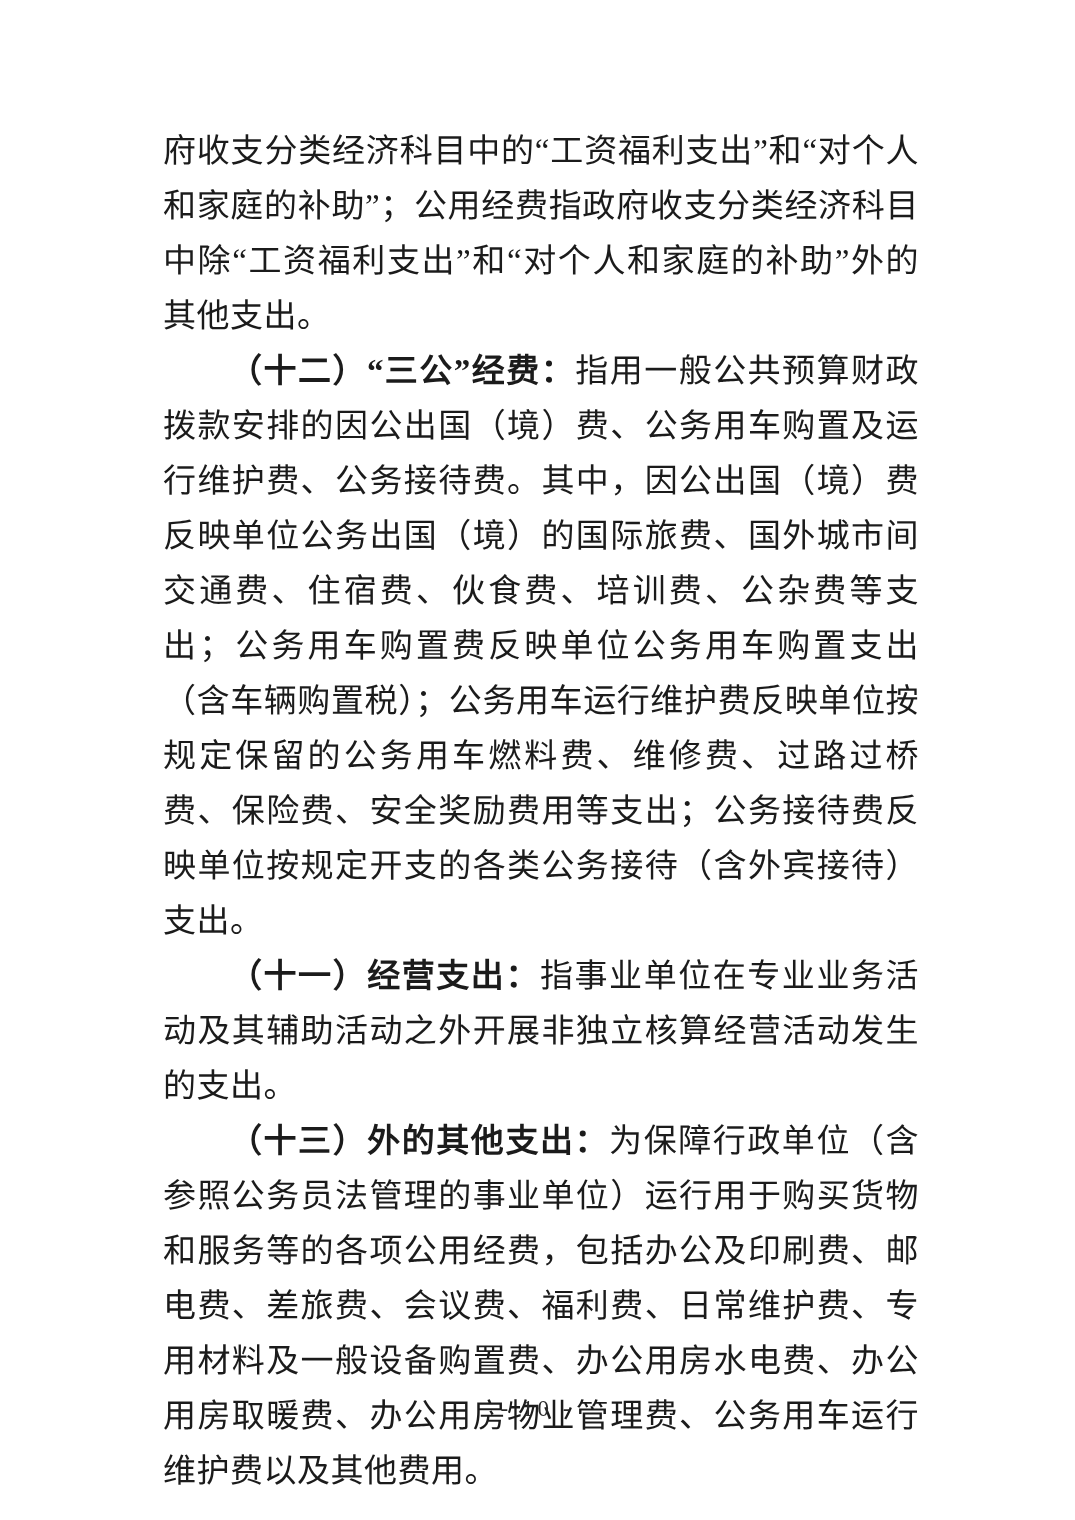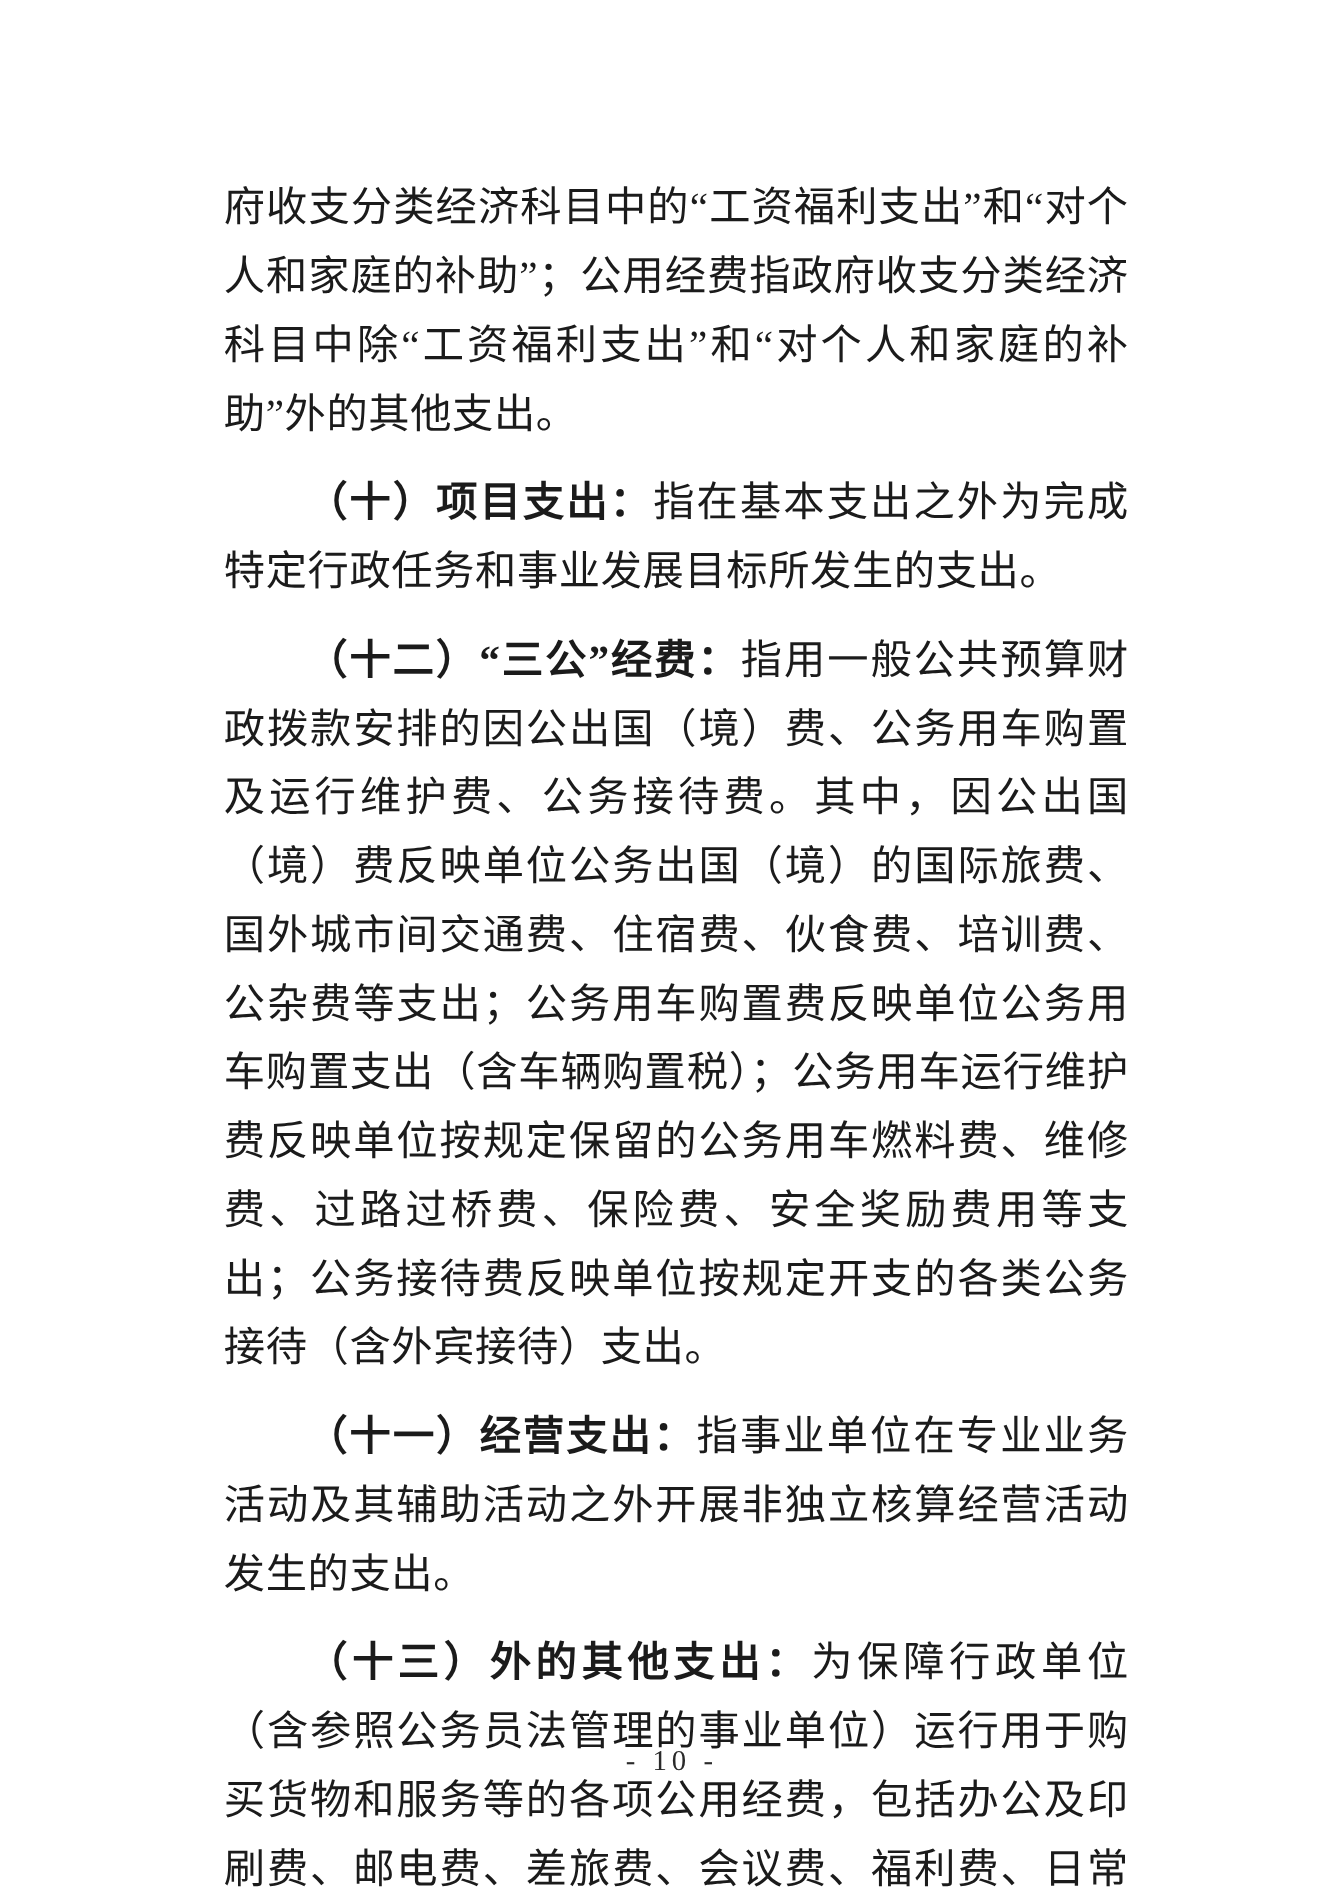--- a/index.html
+++ b/index.html
@@ -20,21 +20,21 @@
     left: 163px;
     top: 124px;
     width: 756px;
     color: #1b1b1b;
     font-size: 33px;
     line-height: 55px;
     text-align: justify;
     text-justify: inter-ideograph;
   }
   .para {
-    margin: 16px;
+    margin: 0;
     padding: 0;
     letter-spacing: 0.5px;
   }
   .para.indent {
     text-indent: 2em;
   }
   .seg.bold {
     font-weight: bold;
   }
   .footer {
@@ -48,19 +48,18 @@
     letter-spacing: 4px;
     font-family: "Liberation Serif", "DejaVu Serif", serif;
   }
 </style>
 </head>
 <body>
 
 <div class="page">
   <div class="content">
       <p class="para"><span class="seg">府收支分类经济科目中的“工资福利支出”和“对个人和家庭的补助”；公用经费指政府收支分类经济科目中除“工资福利支出”和“对个人和家庭的补助”外的其他支出。</span></p>
-      <p class="para indent"><span class="seg bold">（十）项目支出：</span><span class="seg">指在基本支出之外为完成特定行政任务和事业发展目标所发生的支出。</span></p>
       <p class="para indent"><span class="seg bold">（十二）“三公”经费：</span><span class="seg">指用一般公共预算财政拨款安排的因公出国（境）费、公务用车购置及运行维护费、公务接待费。其中，因公出国（境）费反映单位公务出国（境）的国际旅费、国外城市间交通费、住宿费、伙食费、培训费、公杂费等支出；公务用车购置费反映单位公务用车购置支出（含车辆购置税）；公务用车运行维护费反映单位按规定保留的公务用车燃料费、维修费、过路过桥费、保险费、安全奖励费用等支出；公务接待费反映单位按规定开支的各类公务接待（含外宾接待）支出。</span></p>
       <p class="para indent"><span class="seg bold">（十一）经营支出：</span><span class="seg">指事业单位在专业业务活动及其辅助活动之外开展非独立核算经营活动发生的支出。</span></p>
       <p class="para indent"><span class="seg bold">（十三）外的其他支出：</span><span class="seg">为保障行政单位（含参照公务员法管理的事业单位）运行用于购买货物和服务等的各项公用经费，包括办公及印刷费、邮电费、差旅费、会议费、福利费、日常维护费、专用材料及一般设备购置费、办公用房水电费、办公用房取暖费、办公用房物业管理费、公务用车运行维护费以及其他费用。</span></p>
     </div>
   <div class="footer">- 10 -</div>
 </div>
 
 </body></html>

